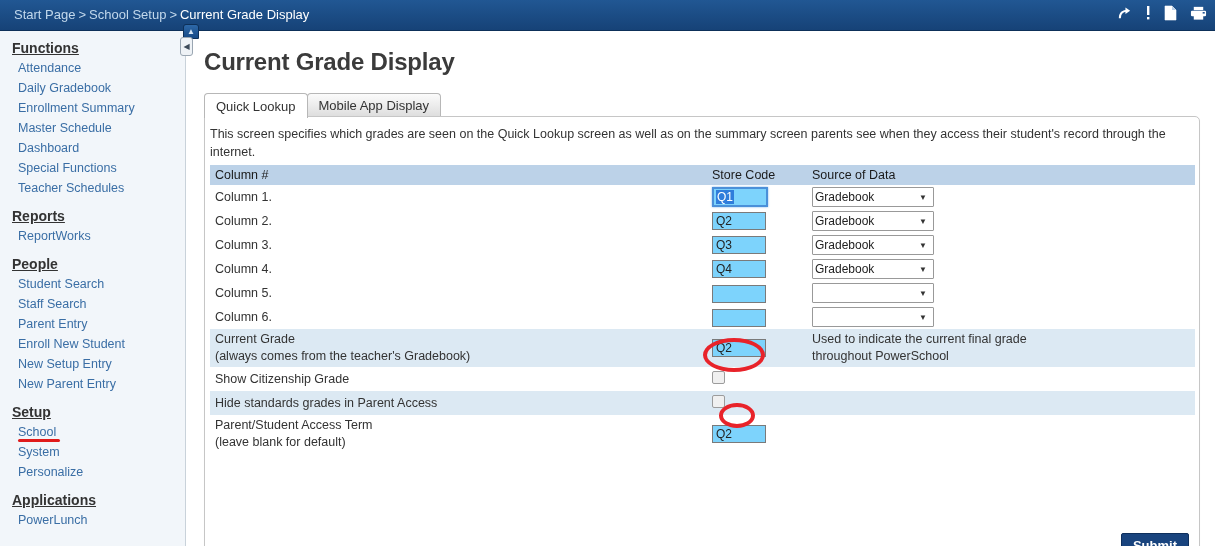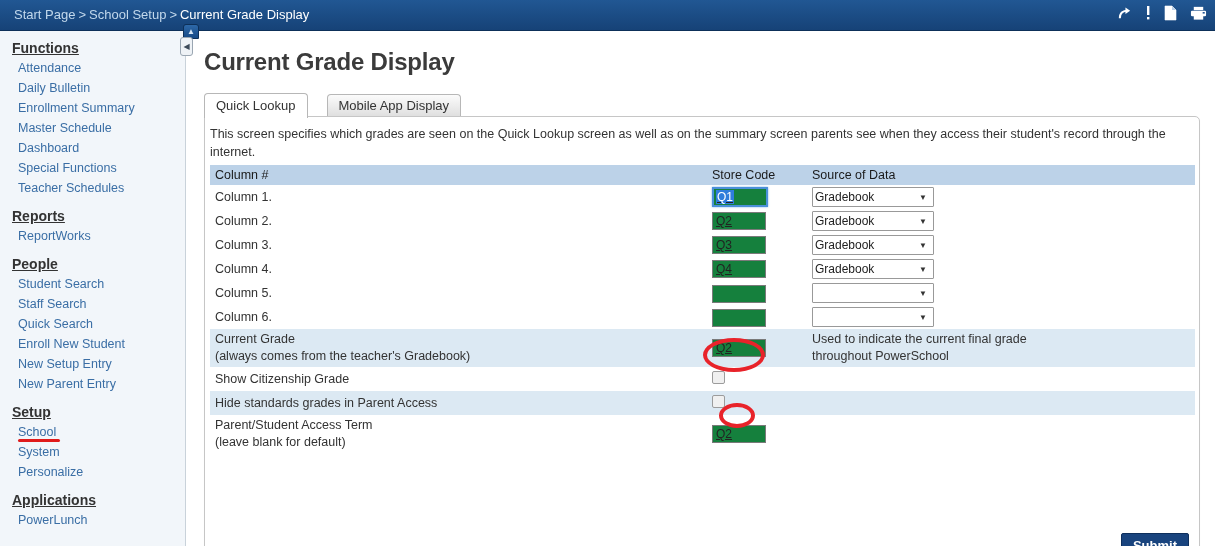--- a/index.html
+++ b/index.html
@@ -83,21 +83,21 @@
   }
   .page-title {
     position: absolute; left: 18px; top: 17px;
     font-size: 24px; font-weight: bold; color: #3b3b3b;
     letter-spacing: -0.2px;
   }
 
   
   .tabs {
     position: absolute; left: 18px; top: 62px; height: 24px;
-    display: flex; align-items: center; gap: 20px;
+    display: flex; align-items: flex-start;
   }
   .tab {
     height: 23px; padding: 0 11px;
     display: flex; align-items: center;
     font-size: 13px; color: #333333;
     border: 1px solid #b7b7b7; border-bottom: none;
     border-radius: 4px 4px 0 0;
     background: linear-gradient(#fbfbfb, #dedede);
     margin-right: -1px; cursor: pointer;
   }
@@ -141,22 +141,22 @@
 
   .sub { color: #333333; }
   .note-line { line-height: 17px; }
   .selsel {
     background: #2f7ddb; color: #ffffff;
     padding: 0 1px;
   }
   .fake-input {
     display: inline-flex; align-items: center;
     width: 54px; height: 18px; font-size: 12px;
-    border: 1px solid #7a7a7a; background: #15803d;
-    padding: 0 3px; color: #222222; text-decoration: underline;
+    border: 1px solid #7a7a7a; background: #7dd3fc;
+    padding: 0 3px; color: #222222;
   }
   .fake-input.focused {
     width: 56px; height: 20px;
     border: 2px solid #4a90d9; box-shadow: 0 0 2px #7fb5e8; padding: 0 2px;
   }
 
   select.src {
     width: 122px; height: 20px; font-size: 12px;
     font-family: "Liberation Sans", sans-serif;
     color: #222222; background: #ffffff;
@@ -234,34 +234,34 @@
     </div>
   </div>
 
   <div class="collapse-up">▲</div>
   <div class="collapse-left">◀</div>
 
   <div class="sidebar">
 
     <div class="sb-head first">Functions</div>
     <a class="sb-link" href="#">Attendance</a>
-    <a class="sb-link" href="#">Daily Bulletin</a>
+    <a class="sb-link" href="#">Daily Gradebook</a>
     <a class="sb-link" href="#">Enrollment Summary</a>
     <a class="sb-link" href="#">Master Schedule</a>
     <a class="sb-link" href="#">Dashboard</a>
     <a class="sb-link" href="#">Special Functions</a>
     <a class="sb-link" href="#">Teacher Schedules</a>
 
     <div class="sb-head">Reports</div>
     <a class="sb-link" href="#">ReportWorks</a>
 
     <div class="sb-head">People</div>
     <a class="sb-link" href="#">Student Search</a>
     <a class="sb-link" href="#">Staff Search</a>
-    <a class="sb-link" href="#">Quick Search</a>
+    <a class="sb-link" href="#">Parent Entry</a>
     <a class="sb-link" href="#">Enroll New Student</a>
     <a class="sb-link" href="#">New Setup Entry</a>
     <a class="sb-link" href="#">New Parent Entry</a>
 
     <div class="sb-head">Setup</div>
     <a class="sb-link underlined" href="#">School</a>
     <a class="sb-link" href="#">System</a>
     <a class="sb-link" href="#">Personalize</a>
 
     <div class="sb-head">Applications</div>

